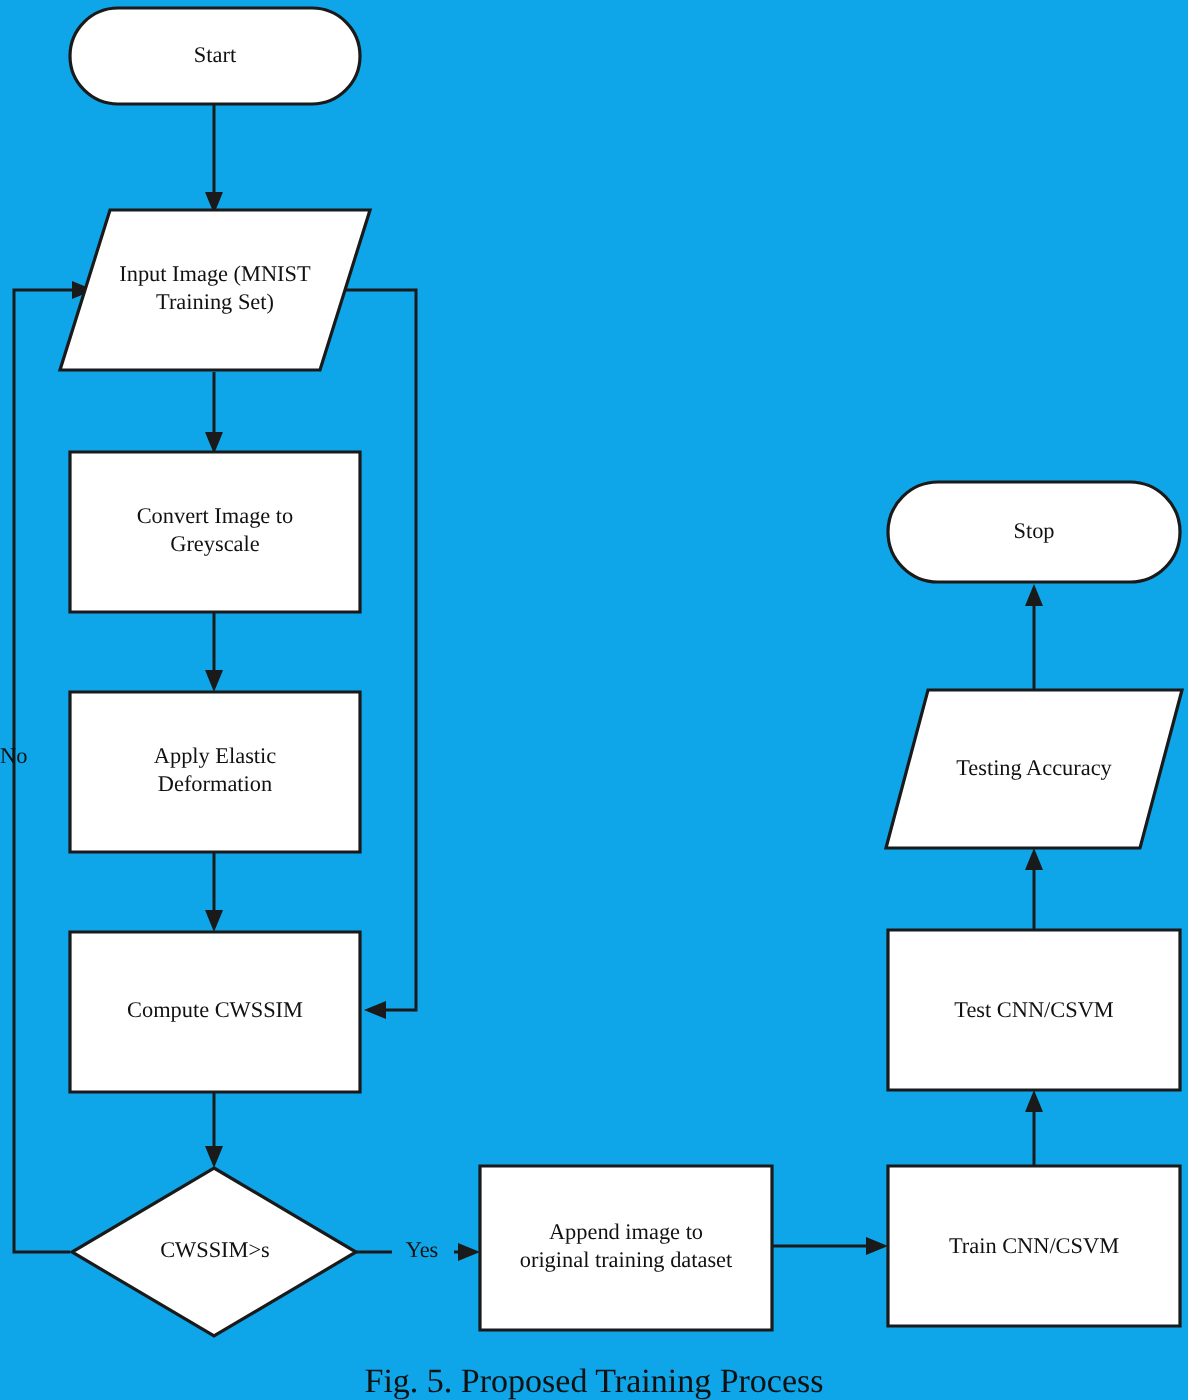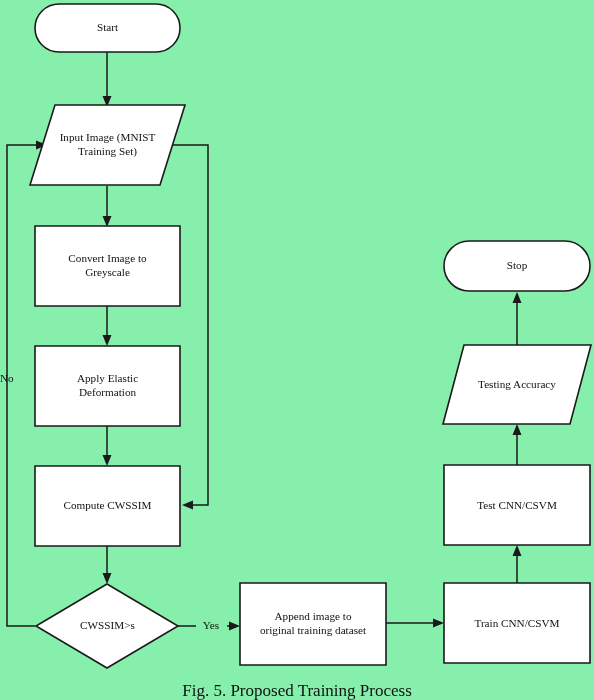--- a/index.html
+++ b/index.html
@@ -12,21 +12,21 @@
     width: 594px;
     height: 700px;
     overflow: hidden;
     font-family: "Liberation Serif", "DejaVu Serif", serif;
     color: #000000;
   }
   #figure-root {
     position: relative;
     width: 594px;
     height: 700px;
-    background: #86efac;
+    background: #0ea5e9;
   }
   #flow-svg {
     position: absolute;
     top: 0;
     left: 0;
     width: 594px;
     height: 700px;
     display: block;
   }
   .node-shape {

